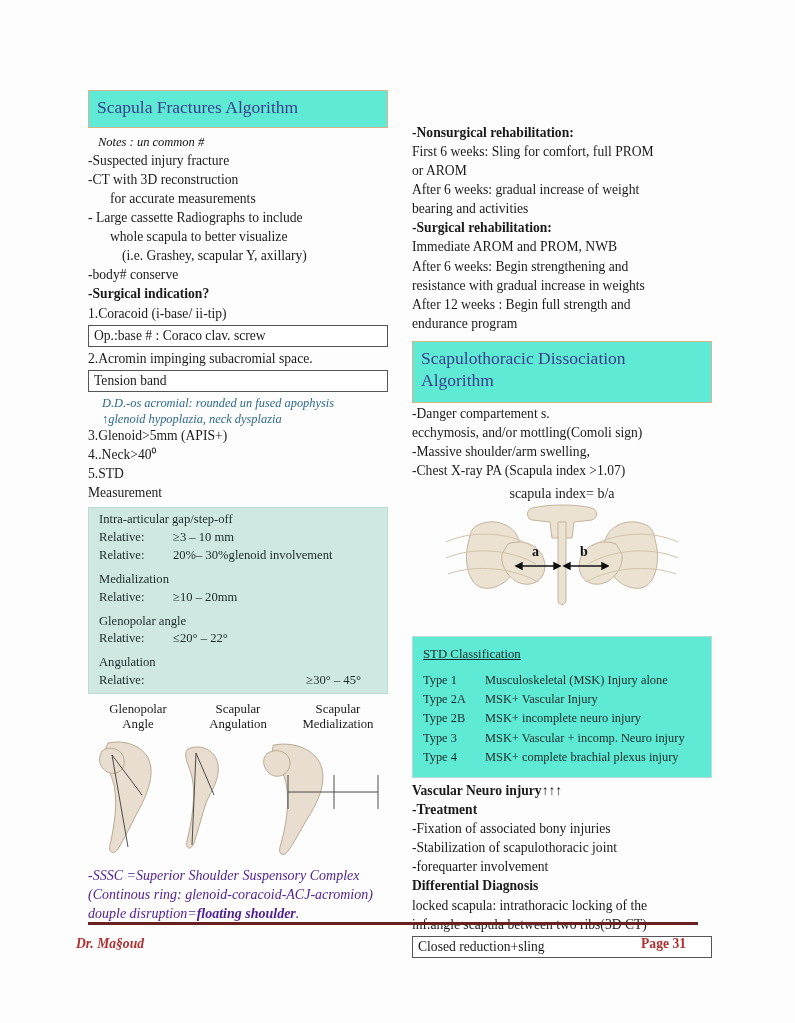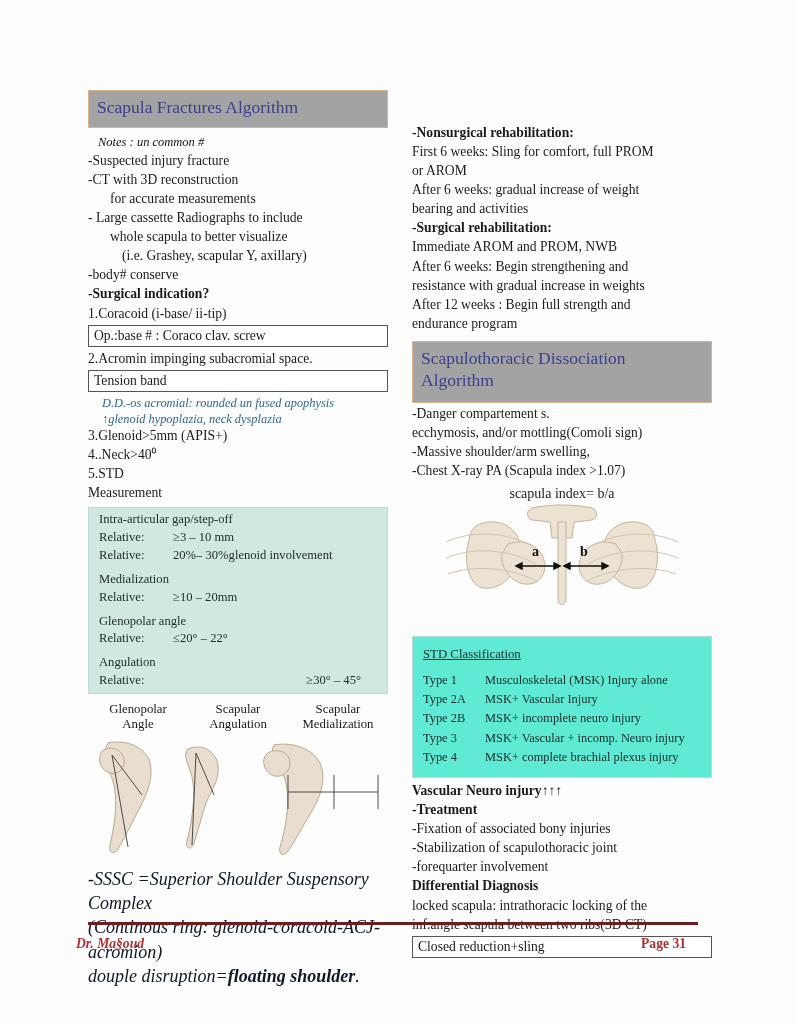--- a/index.html
+++ b/index.html
@@ -28,21 +28,21 @@
     top: 90px;
     width: 300px;
   }
   .col-right {
     position: absolute;
     left: 412px;
     top: 124px;
     width: 300px;
   }
   .banner {
-    background: #a3a3a3;
+    background: #5eead4;
     border: 1px solid #d9b38c;
     padding: 6px 8px 8px 8px;
     color: #3b3f8c;
     font-size: 17.5px;
     line-height: 1.25;
     font-family: "Liberation Serif", serif;
   }
   .banner.tall {
     min-height: 46px;
   }
@@ -71,22 +71,22 @@
   }
   .ital-blue {
     font-style: italic;
     color: #2e6a8e;
     font-size: 12.4px;
     line-height: 1.3;
     padding-left: 14px;
   }
   .ital-blue2 {
     font-style: italic;
-    color: #0f172a;
-    font-size: 18px;
+    color: #4c1d95;
+    font-size: 14px;
     line-height: 1.35;
   }
   .ital-blue2 b { font-weight: bold; font-style: italic; }
   .green-box {
     background: #cfe8e2;
     border: 1px solid #b9dcd5;
     padding: 3px 10px;
     margin-top: 5px;
     font-size: 12.6px;
     line-height: 1.42;

